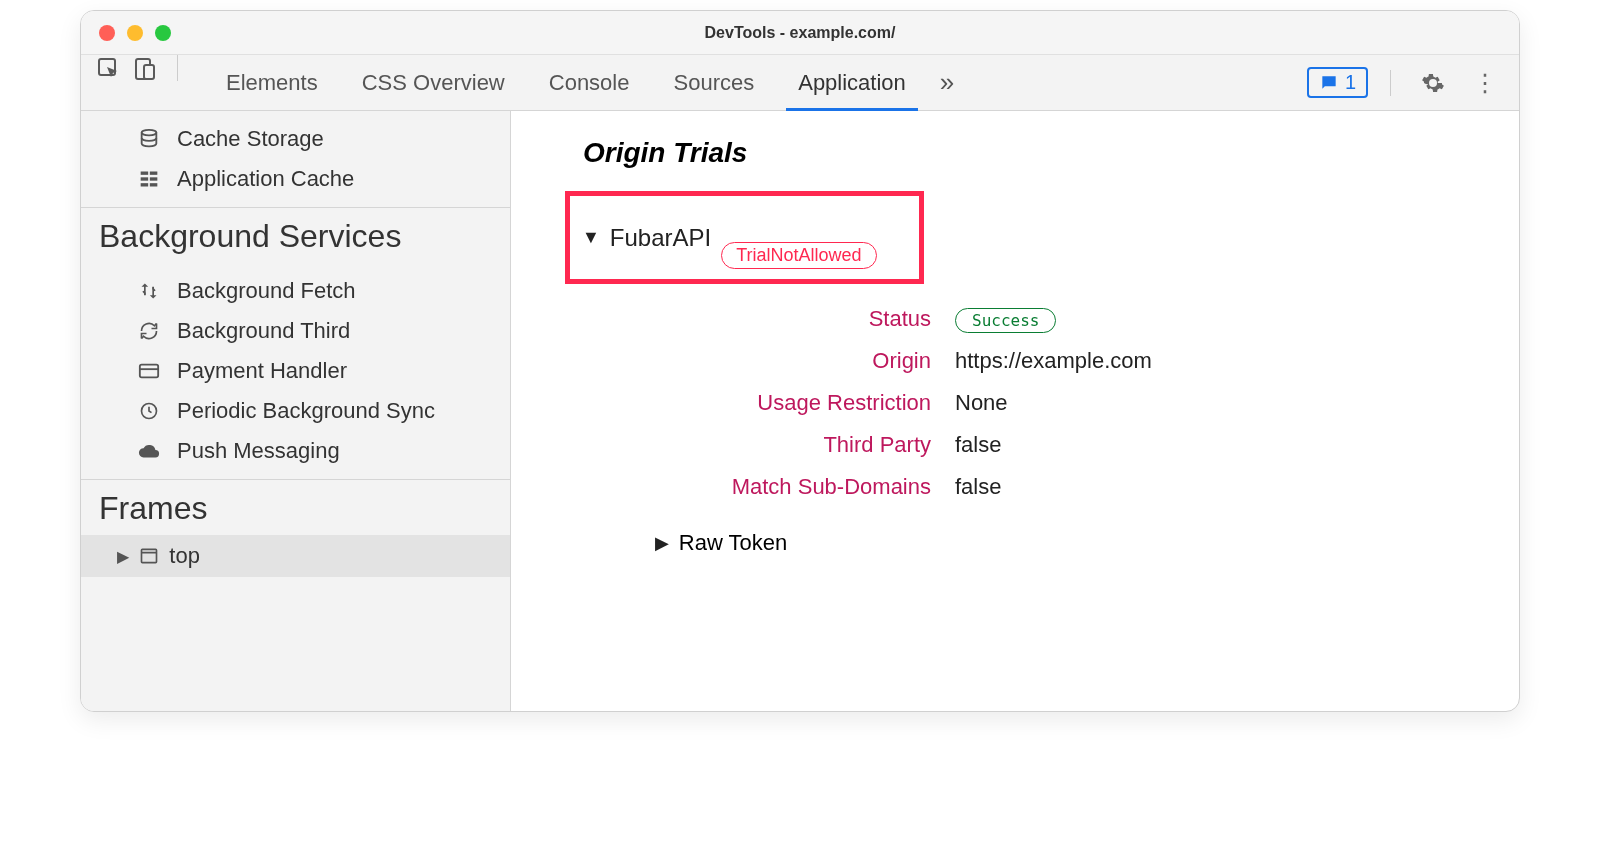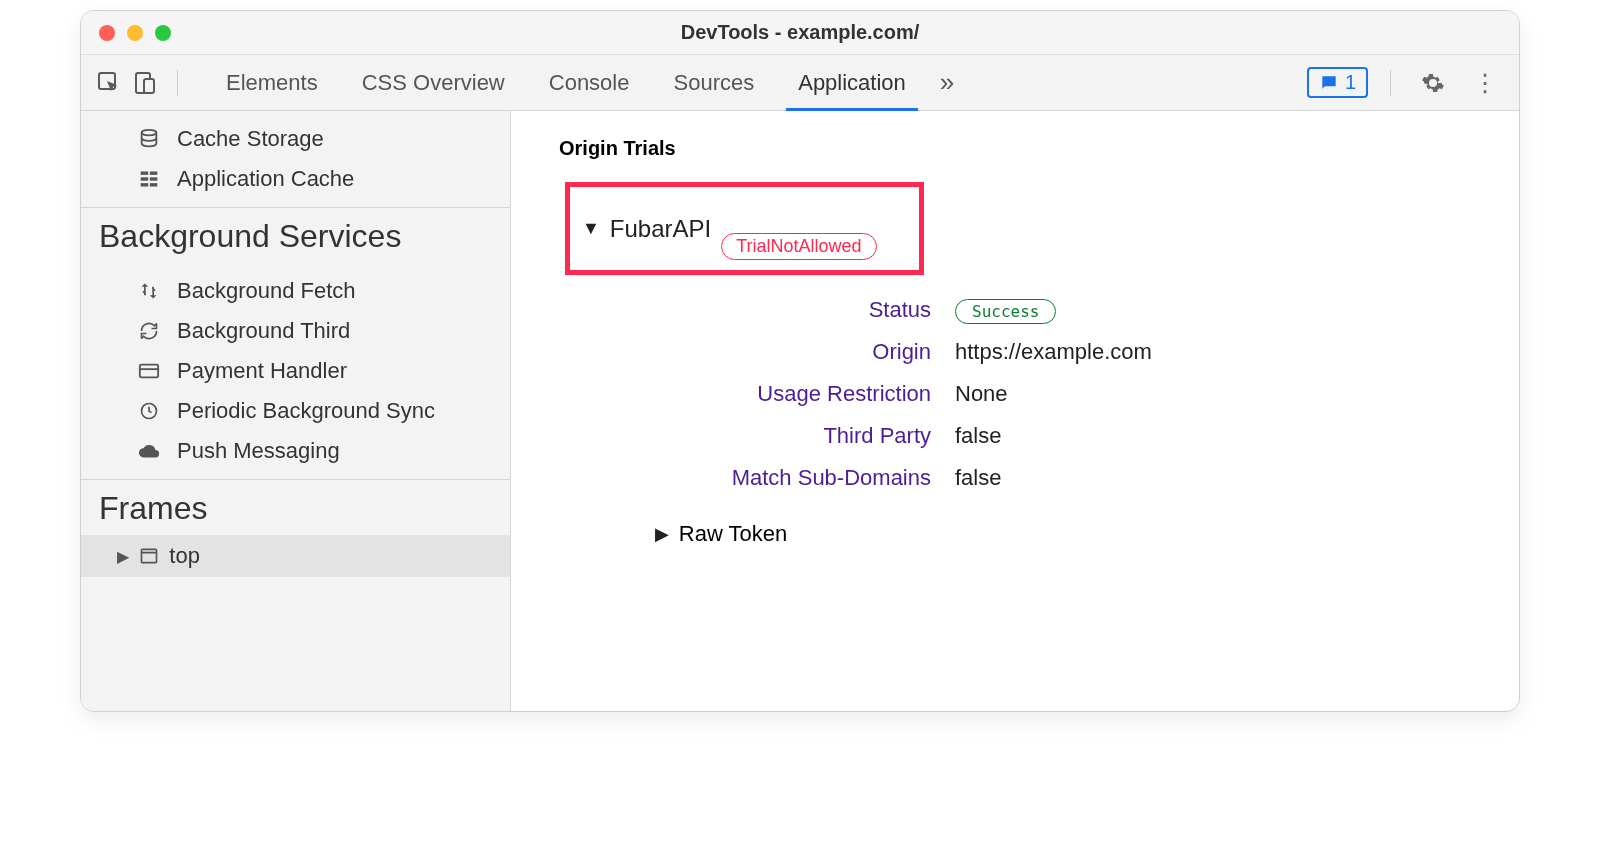--- a/index.html
+++ b/index.html
@@ -30,28 +30,27 @@
     padding: 0 18px;
     position: relative;
   }
   .traffic { display: flex; gap: 12px; }
   .dot { width: 16px; height: 16px; border-radius: 50%; }
   .red { background: #ff5f57; }
   .yellow { background: #febc2e; }
   .green { background: #28c840; }
   .title-text {
     position: absolute; left: 50%; transform: translateX(-50%);
-    font-weight: 600; font-size: 20px; color: #333;
+    font-weight: 600; font-size: 16px; color: #333;
   }
   .toolbar {
     height: 56px;
     background: #f3f3f3;
     border-bottom: 1px solid #d5d5d5;
     display: flex;
-    align-items: center;
     padding: 0 14px;
     gap: 8px;
   }
   .tb-icon { width: 28px; height: 28px; display:flex; align-items:center; justify-content:center; color:#5a5a5a; }
   .tb-divider { width:1px; height:26px; background:#ccc; margin:0 10px; }
   .tabs { display:flex; align-items:center; gap: 0; margin-left: 8px; flex:1; }
   .tab {
     padding: 0 22px; height: 56px; display:flex; align-items:center;
     font-size: 22px; color:#555; cursor:pointer; position:relative;
   }
@@ -85,34 +84,34 @@
   }
   .hr { height:1px; background:#d5d5d5; margin: 2px 0; }
   .frames-item {
     display:flex; align-items:center; gap:10px;
     padding: 6px 18px 6px 36px; height:42px;
     background:#e3e3e3;
   }
   .tri { font-size:16px; color:#555; }
 
   .main { flex:1; padding: 18px 24px 18px 24px; overflow:auto; }
-  .main h2 { font-size:20px; font-weight:700; margin: 8px 0 22px 24px; }
+  .main h2 { font-size:28px; font-weight:700; margin: 8px 0 22px 48px; font-style: italic; }
   .highlight {
     border:5px solid #ff2850; padding:10px 42px 10px 12px;
     display:inline-flex; align-items:center; gap:10px; margin-left:30px;
   }
   .collapse-tri { font-size:18px; color:#222; }
   .api-name { font-size:24px; color:#222; }
   .pill {
     border:1.5px solid #ff2850; color:#ff2850; border-radius:999px;
     padding:2px 14px; font-family: Liberation Sans, sans-serif; font-size:18px;margin-top:36px;
   }
   .kv { margin: 22px 0 0 120px; }
   .kv-row { display:flex; align-items:center; margin: 16px 0; font-size:22px; }
-  .kv-key { width: 300px; text-align:right; color:#4c1d95; padding-right: 24px; }
+  .kv-key { width: 300px; text-align:right; color:#be185d; padding-right: 24px; }
   .kv-val { color:#222; }
   .pill-green {
     border:1.5px solid #0a7d33; color:#0a7d33; border-radius:999px;
     padding:2px 16px; font-family: ui-monospace, Menlo, monospace; font-size:16px;
   }
   .raw-token { display:flex; align-items:center; gap:10px; margin: 30px 0 0 120px; font-size:22px; }
   svg { display:block; }
 </style>
 </head>
 <body>

